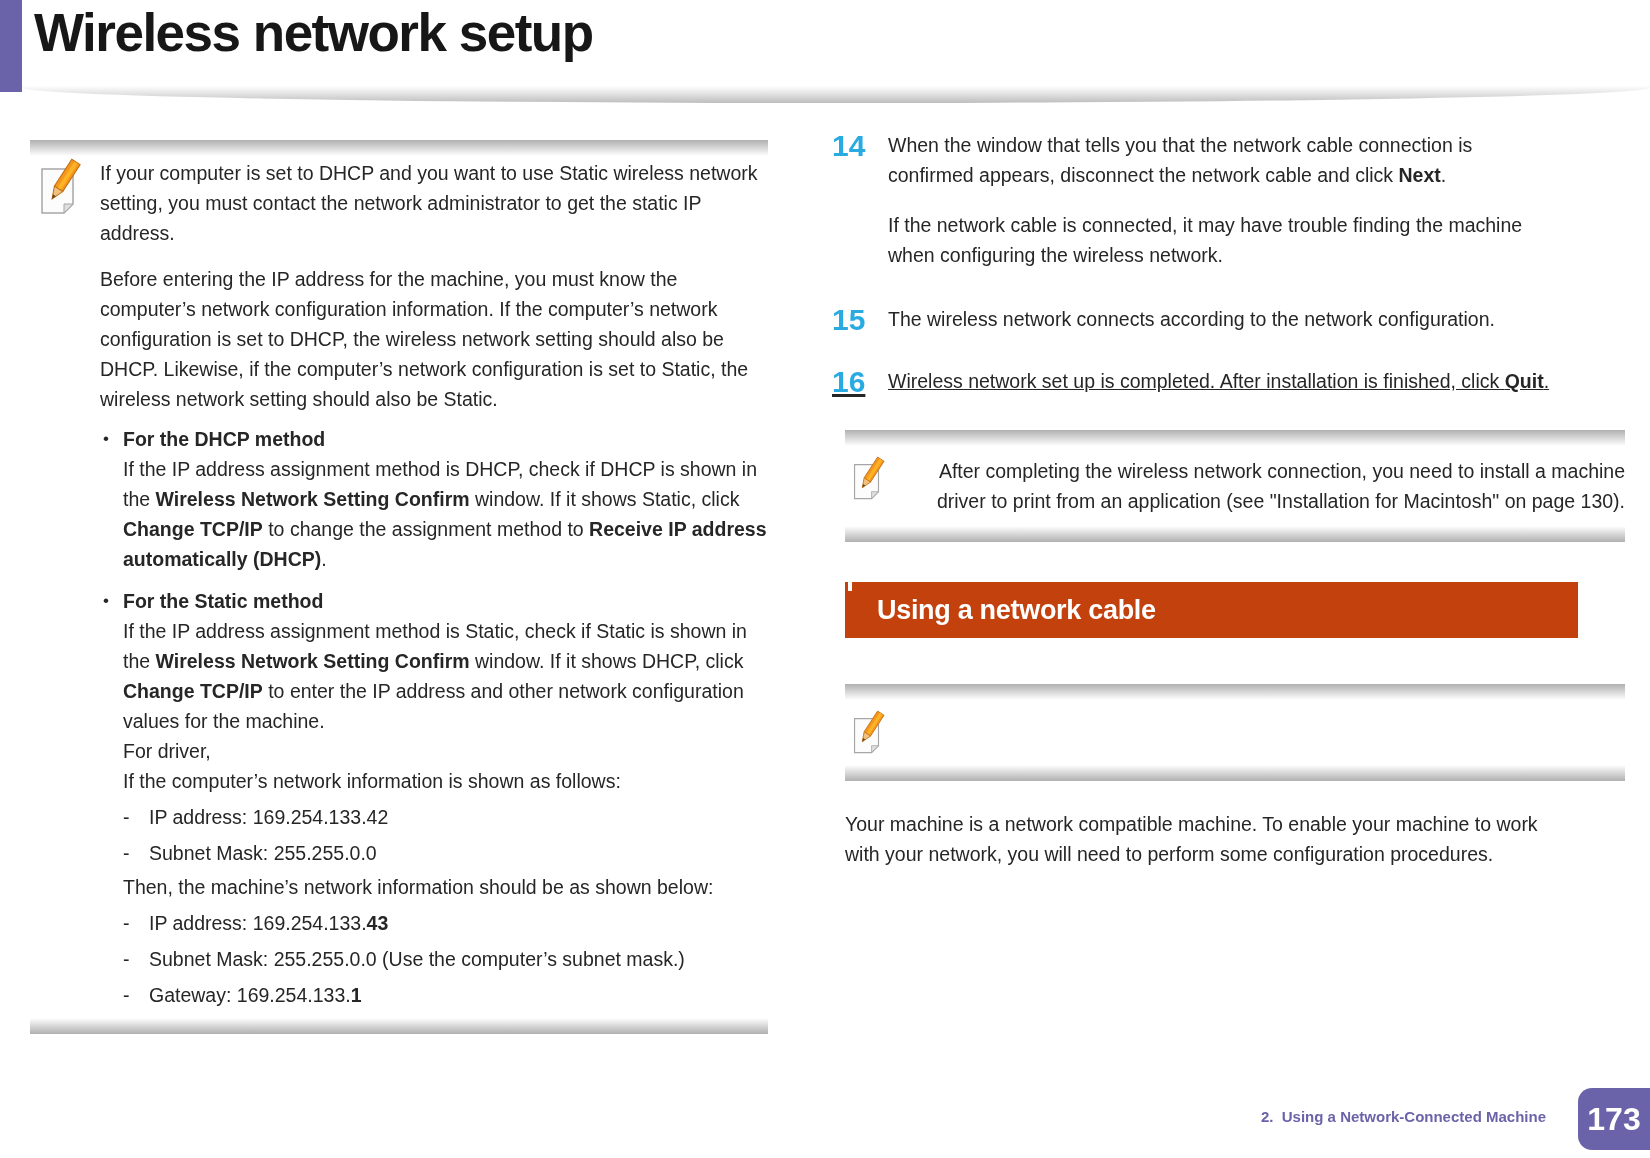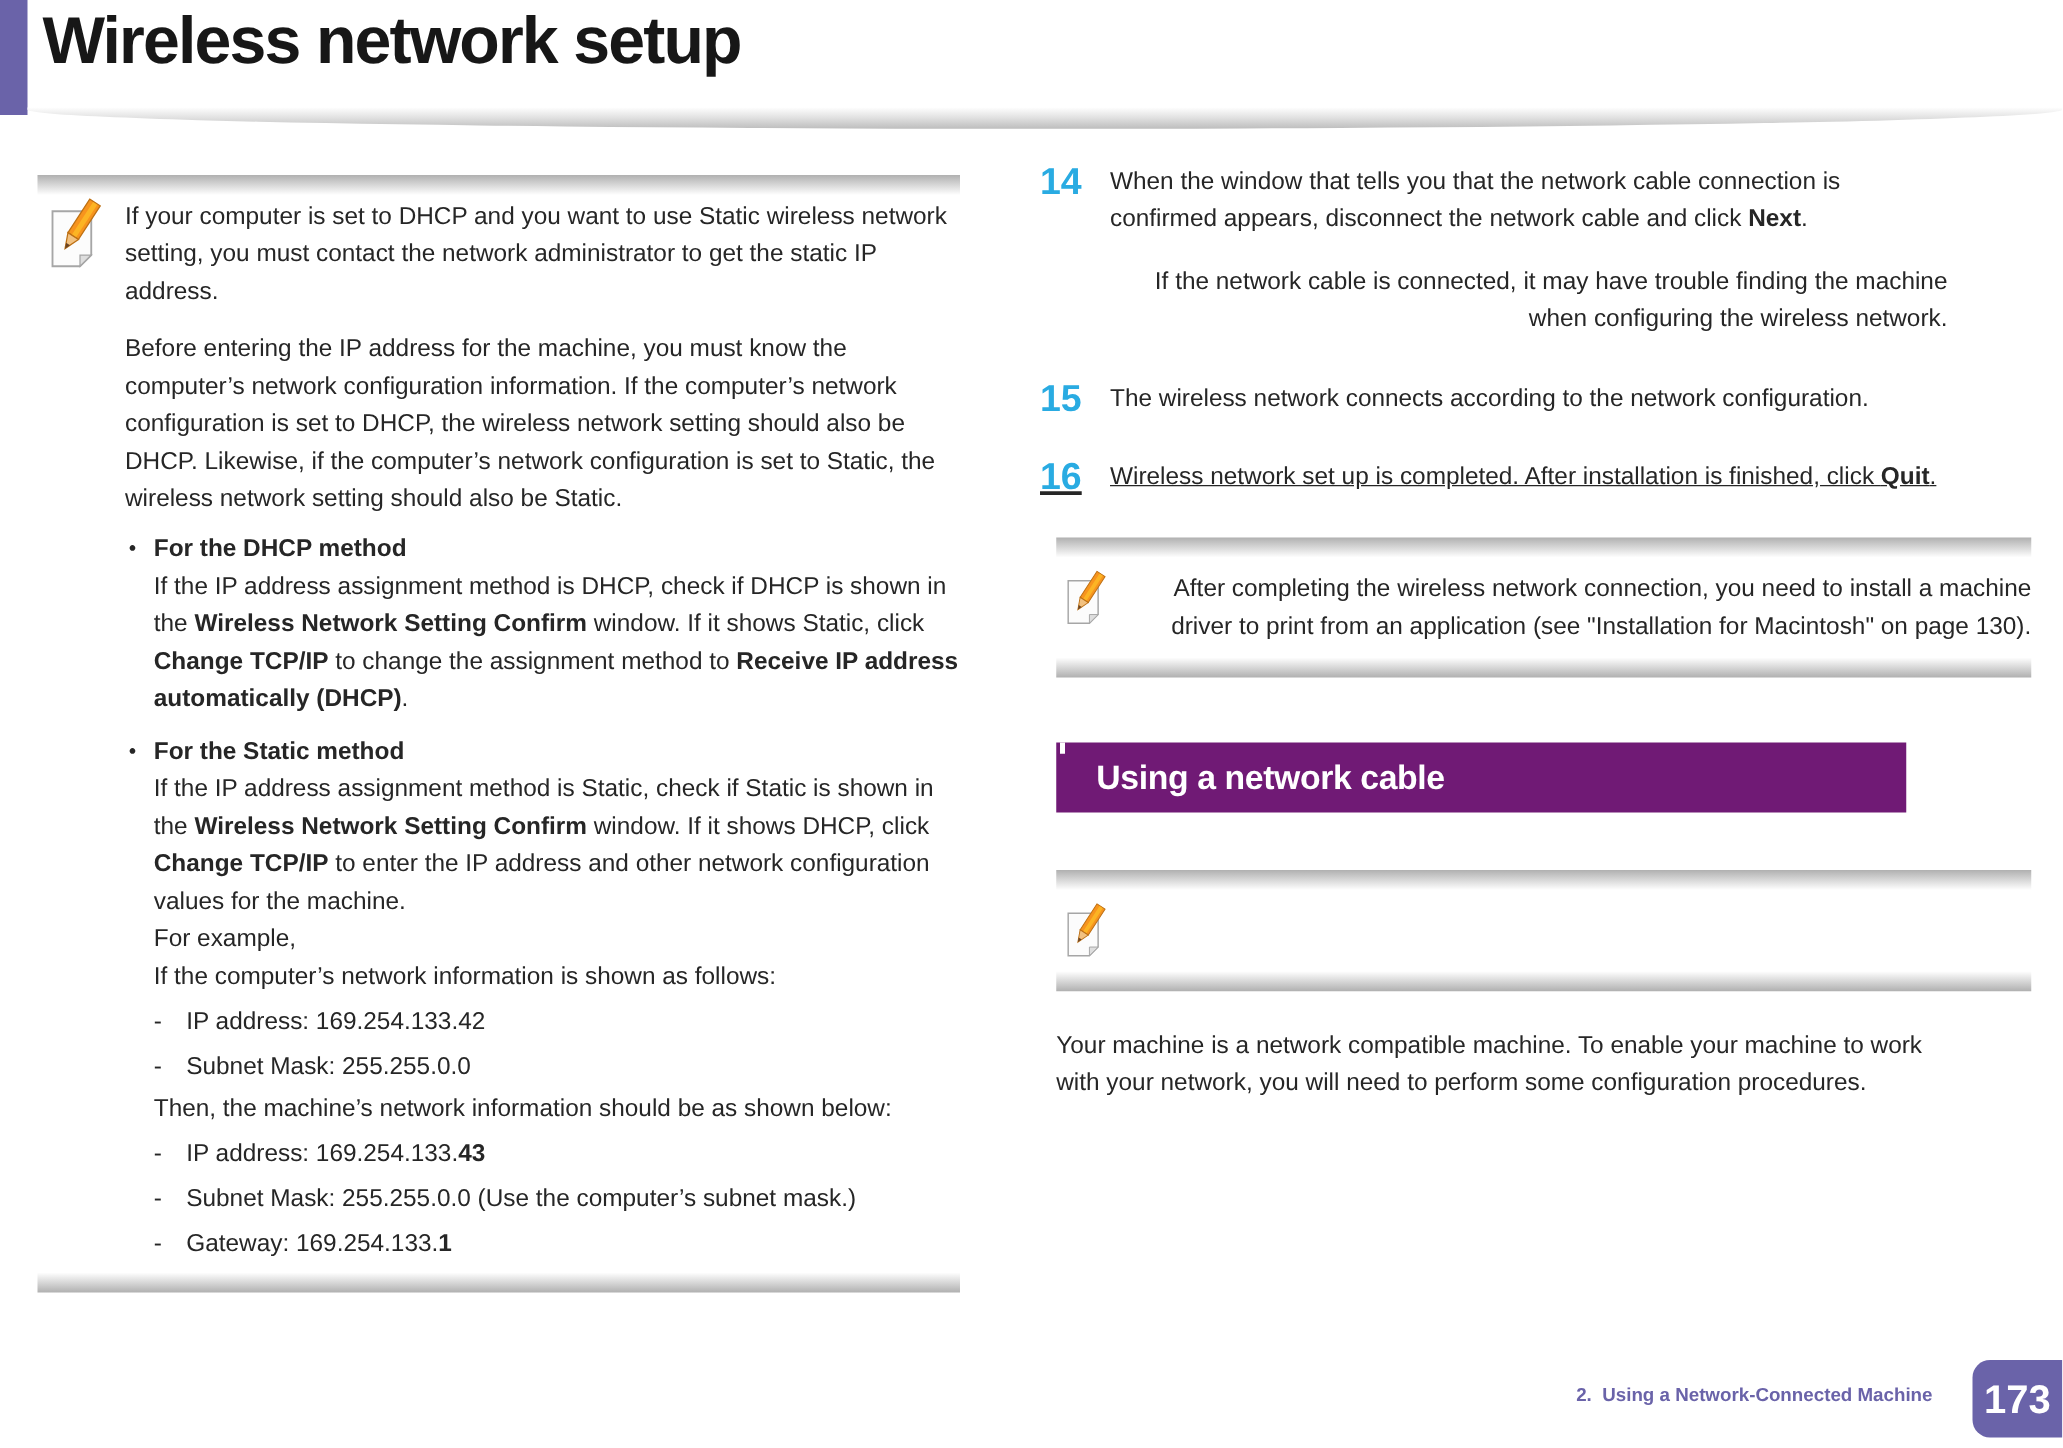--- a/index.html
+++ b/index.html
@@ -40,31 +40,31 @@
   .dash-row{display:grid;grid-template-columns:26px 1fr;margin-top:6px;}
   .dash-row .marker{line-height:30px;}
   .then-line{margin-top:4px;}
 
   
   .col-right{position:absolute;left:832px;top:130px;width:793px;font-size:19.5px;line-height:30px;}
   .step{display:flex;align-items:flex-start;}
   .step-num{flex:0 0 46px;font-size:30px;line-height:32px;font-weight:700;color:#29ABE2;}
   .step-body{flex:1 1 auto;max-width:670px;padding-left:10px;}
   .step-body p{margin:0;}
-  .step-extra{margin-top:20px !important;text-align:right;}
+  .step-extra{margin-top:20px !important;}
   .step-15{margin-top:34px;}
   .step-16{margin-top:30px;text-decoration:underline;}
 
   .note-right{margin-left:13px;width:780px;margin-top:32px;}
   .note-right .note-body{padding:10px 0 10px 8px;}
   .note-right .note-icon{width:34px;margin-right:18px;}
   .note-right .note-content{width:700px;text-align:right;}
 
-  .section-header{position:relative;margin-left:13px;margin-top:52px;width:680px;height:56px;
-                  background:#701a75;}
+  .section-header{position:relative;margin-left:13px;margin-top:40px;width:733px;height:56px;
+                  background:#c2410c;}
   .section-header .notch{position:absolute;left:3px;top:0;width:4px;height:9px;background:#ffffff;}
   .section-header h2{margin:0;padding-left:32px;font-size:27px;line-height:56px;font-weight:700;
                      color:#ffffff;letter-spacing:-0.3px;}
 
   .note-right.second{margin-top:46px;}
   .closing{margin:28px 0 0 13px;width:720px;}
   .closing p{margin:0;}
 
   
   .footer-chapter{position:absolute;top:1108px;right:104px;font-size:15px;font-weight:700;
@@ -122,21 +122,21 @@
 
           <div class="bullet second">
             <span class="marker">•</span>
             <div>
               <p class="bullet-head">For the Static method</p>
               <p class="bullet-body"><span>If the IP address assignment method is Static, check if Static is shown in the </span><span class="bold">Wireless Network Setting Confirm</span><span> window. If it shows DHCP, click </span><span class="bold">Change TCP/IP</span><span> to enter the IP address and other network configuration values for the machine.</span></p>
             </div>
           </div>
 
           <div class="example-block">
-            <p class="example-line">For example,</p>
+            <p class="example-line">For driver,</p>
             <p class="example-line">If the computer’s network information is shown as follows:</p>
 
             <div class="dash-row">
               <span class="marker">-</span>
               <p class="example-line"><span>IP address: 169.254.133.42</span></p>
             </div>
             <div class="dash-row">
               <span class="marker">-</span>
               <p class="example-line"><span>Subnet Mask: 255.255.0.0</span></p>
             </div>

